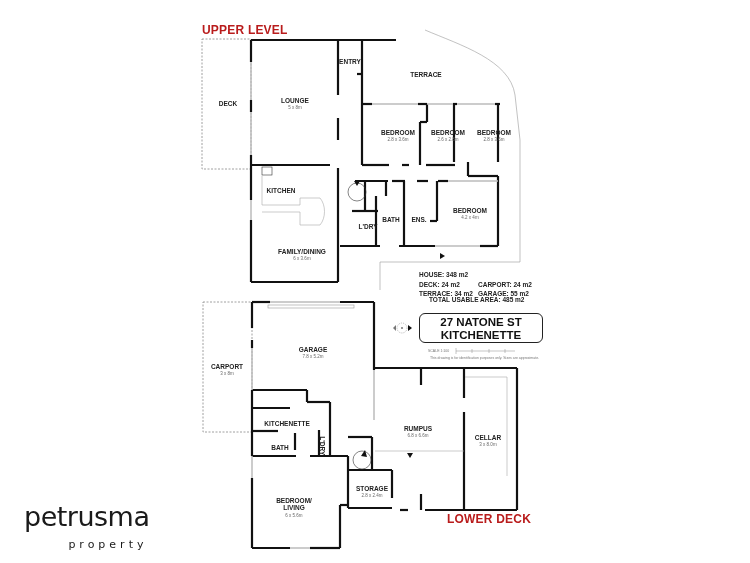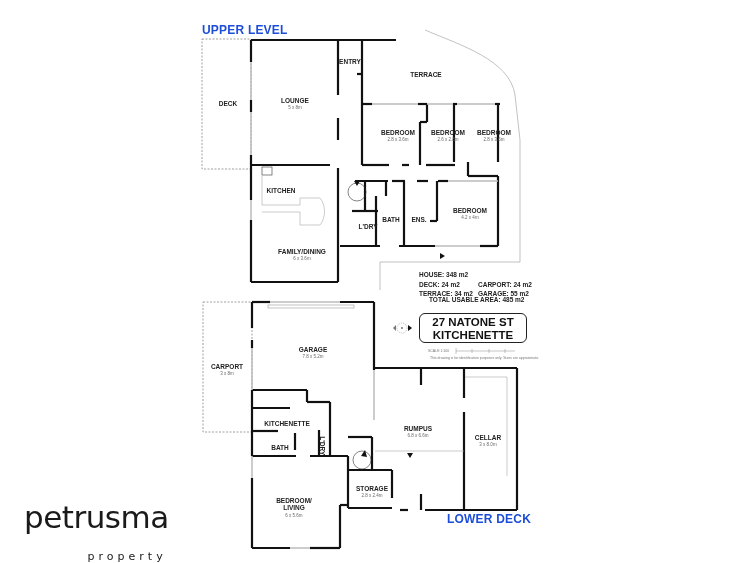--- a/index.html
+++ b/index.html
@@ -1,26 +1,26 @@
 <!DOCTYPE html>
 <html><head>
 <meta charset="utf-8">
 <style>
   html, body { margin: 0; padding: 0; background: #ffffff; }
   body { width: 750px; height: 563px; position: relative; overflow: hidden; font-family: "Liberation Sans", sans-serif; color: #111; }
   .abs { position: absolute; }
-  .level-title { font-weight: bold; font-size: 12px; letter-spacing: 0.2px; color: #1d4ed8; }
+  .level-title { font-weight: bold; font-size: 12px; letter-spacing: 0.2px; color: #b91c1c; }
   .room-label { position: absolute; text-align: center; font-weight: bold; font-size: 6.5px; color: #222; line-height: 1.15; transform: translateX(-50%); white-space: nowrap; }
   .room-dim { display: block; font-weight: normal; font-size: 4.5px; color: #666; margin-top: 1px; }
   .stats { font-size: 6.5px; font-weight: bold; color: #222; line-height: 9.5px; }
-  .addr-box { position: absolute; left: 419px; top: 313px; width: 108px; height: 30px; border: 1.5px solid #222; border-radius: 6px; text-align: center; font-weight: bold; font-size: 11.5px; line-height: 13px; padding-top: 2px; box-sizing: border-box; }
+  .addr-box { position: absolute; left: 419px; top: 313px; width: 124px; height: 30px; border: 1.5px solid #222; border-radius: 6px; text-align: center; font-weight: bold; font-size: 11.5px; line-height: 13px; padding-top: 2px; box-sizing: border-box; }
   .scale-text { font-size: 3.5px; color: #777; }
   .logo { position: absolute; left: 24px; top: 502px; }
-  .logo-main { font-family: "DejaVu Sans", sans-serif; font-size: 31px; font-weight: normal; letter-spacing: -0.5px; color: #1a1a1a; line-height: 30px; }
-  .logo-sub { font-family: "DejaVu Sans", sans-serif; font-size: 11px; letter-spacing: 4px; color: #1a1a1a; text-align: right; margin-top: 18px; padding-right: 2px; }
+  .logo-main { font-family: "DejaVu Sans", sans-serif; font-size: 27px; font-weight: normal; letter-spacing: -0.5px; color: #1a1a1a; line-height: 30px; }
+  .logo-sub { font-family: "DejaVu Sans", sans-serif; font-size: 11px; letter-spacing: 4px; color: #1a1a1a; text-align: right; margin-top: 6px; padding-right: 2px; }
   svg.plan { position: absolute; left: 0; top: 0; }
 </style>
 </head>
 <body>
 
 <svg class="plan" width="750" height="563" viewBox="0 0 750 563">
 
   <g>
 
     <rect x="202" y="39" width="49" height="130" fill="none" stroke="#888" stroke-width="0.8" stroke-dasharray="2,1.5"></rect>

